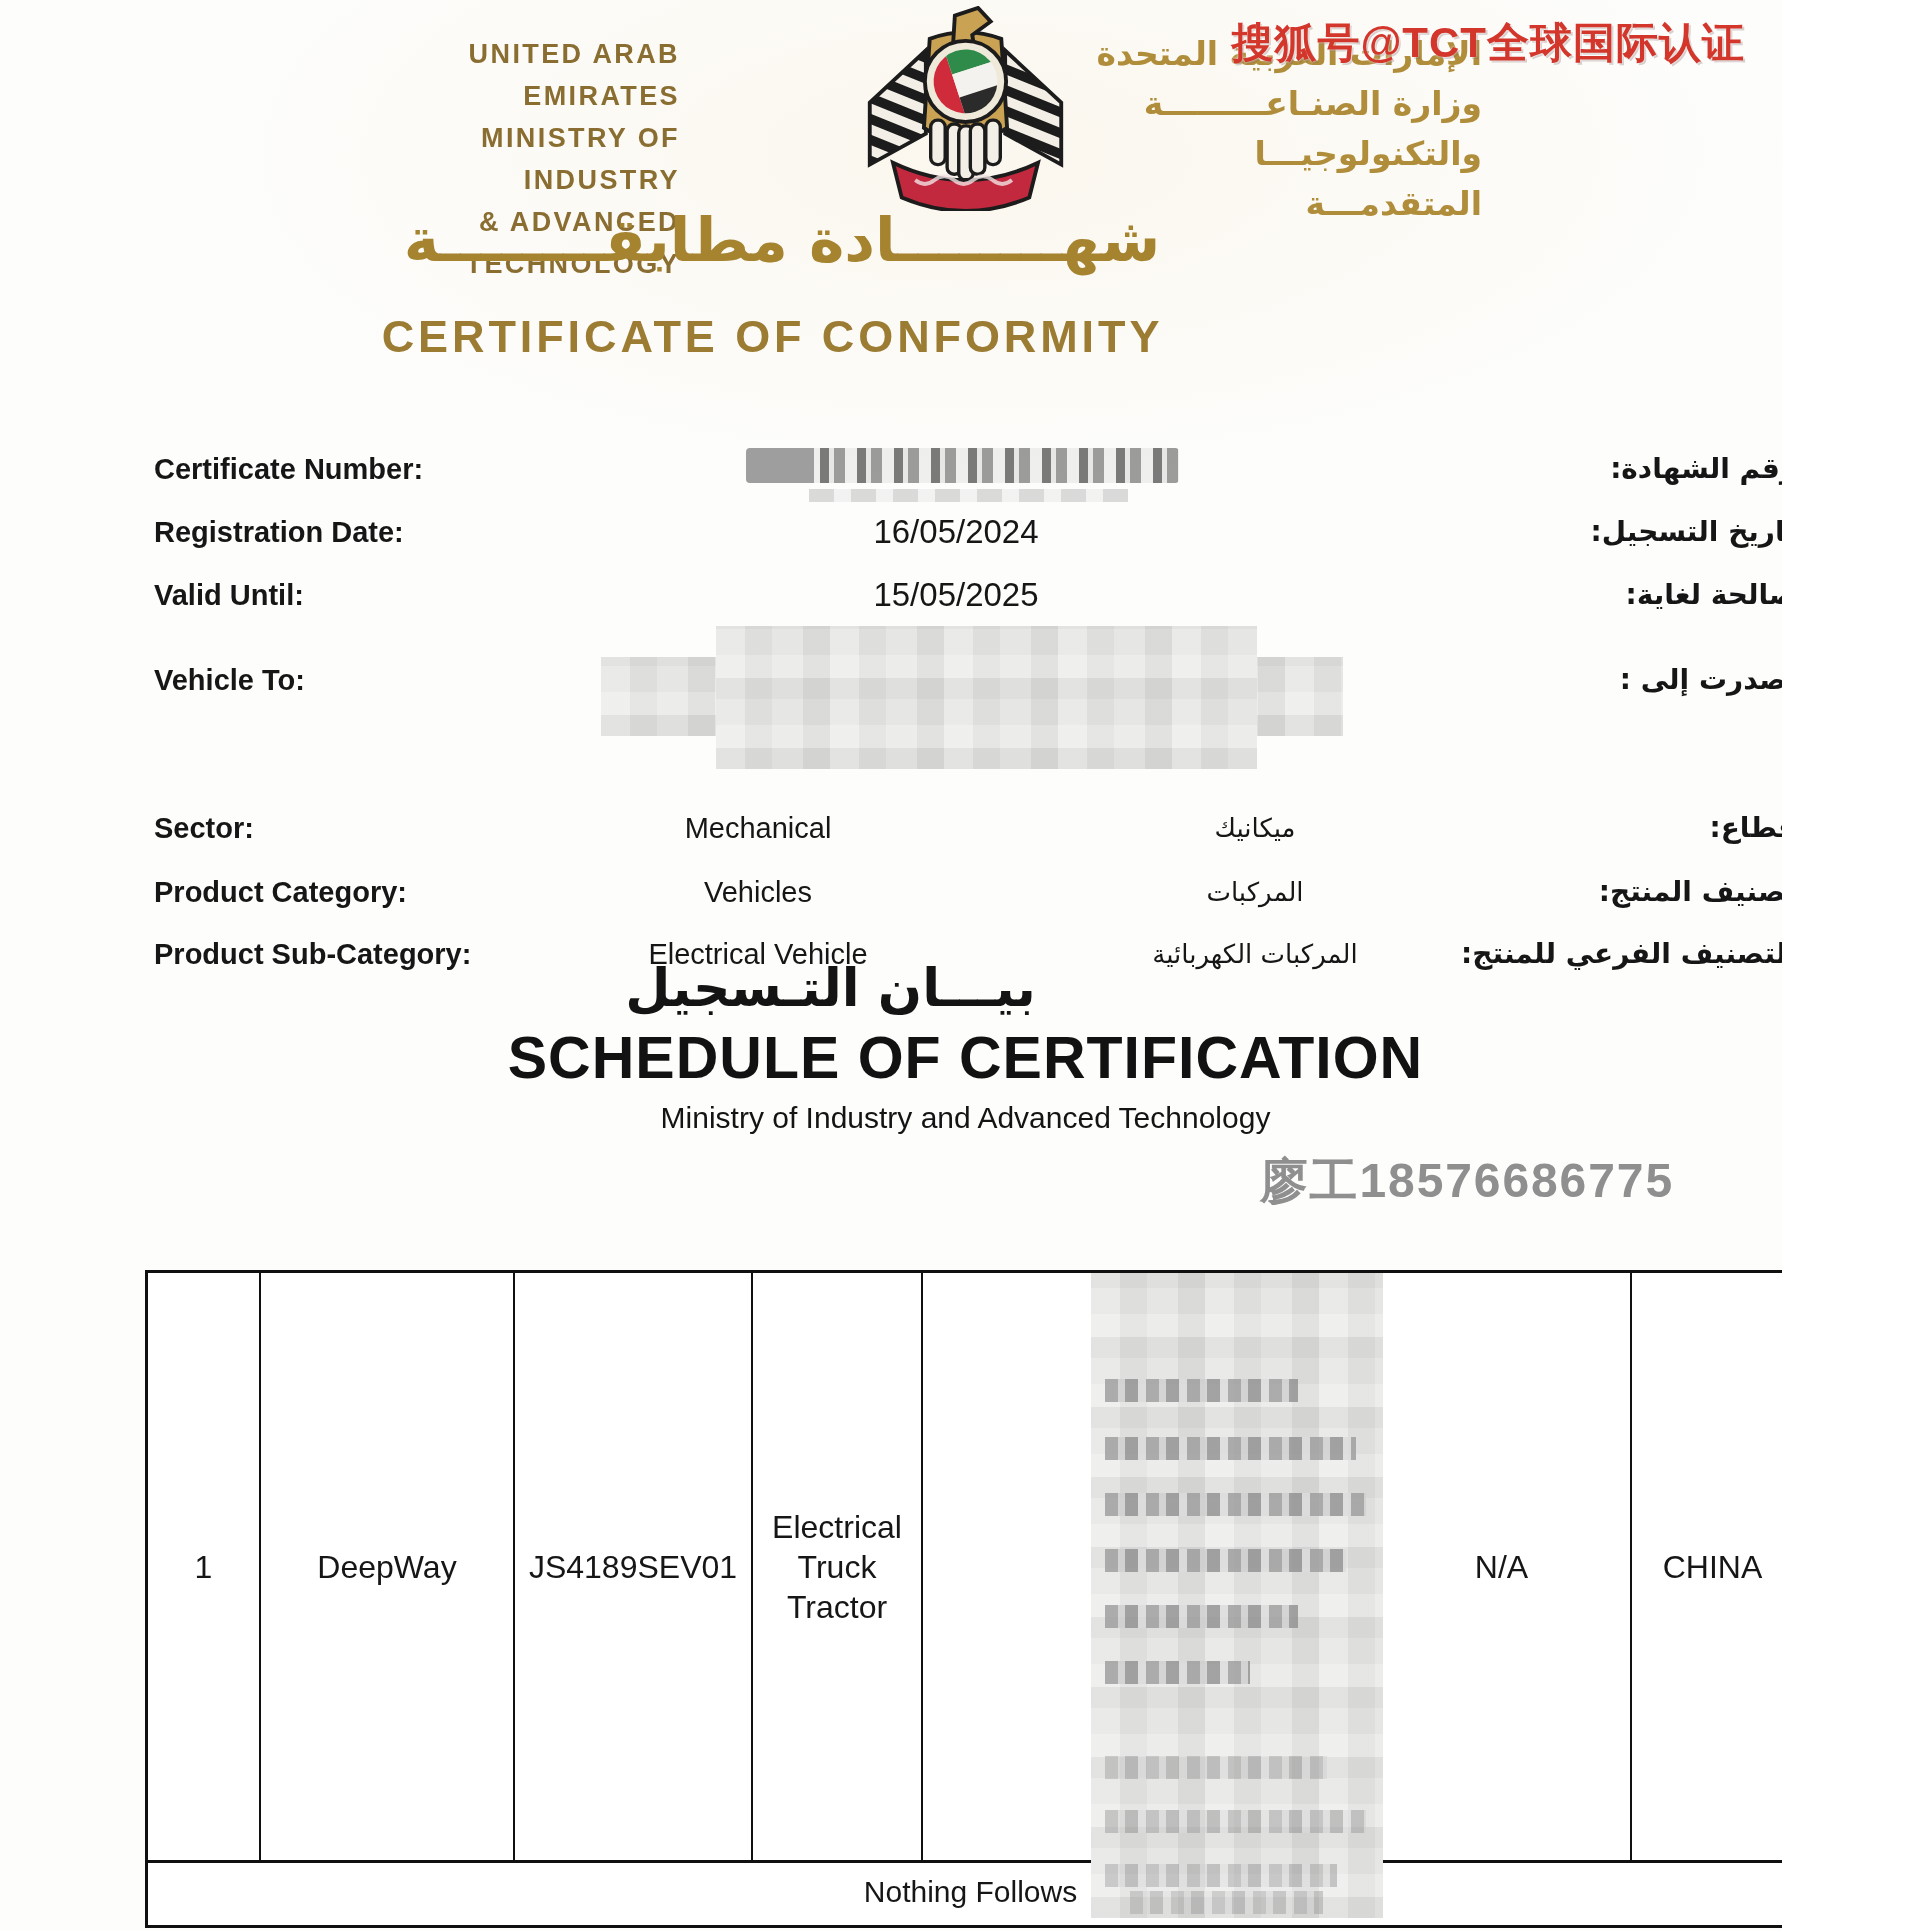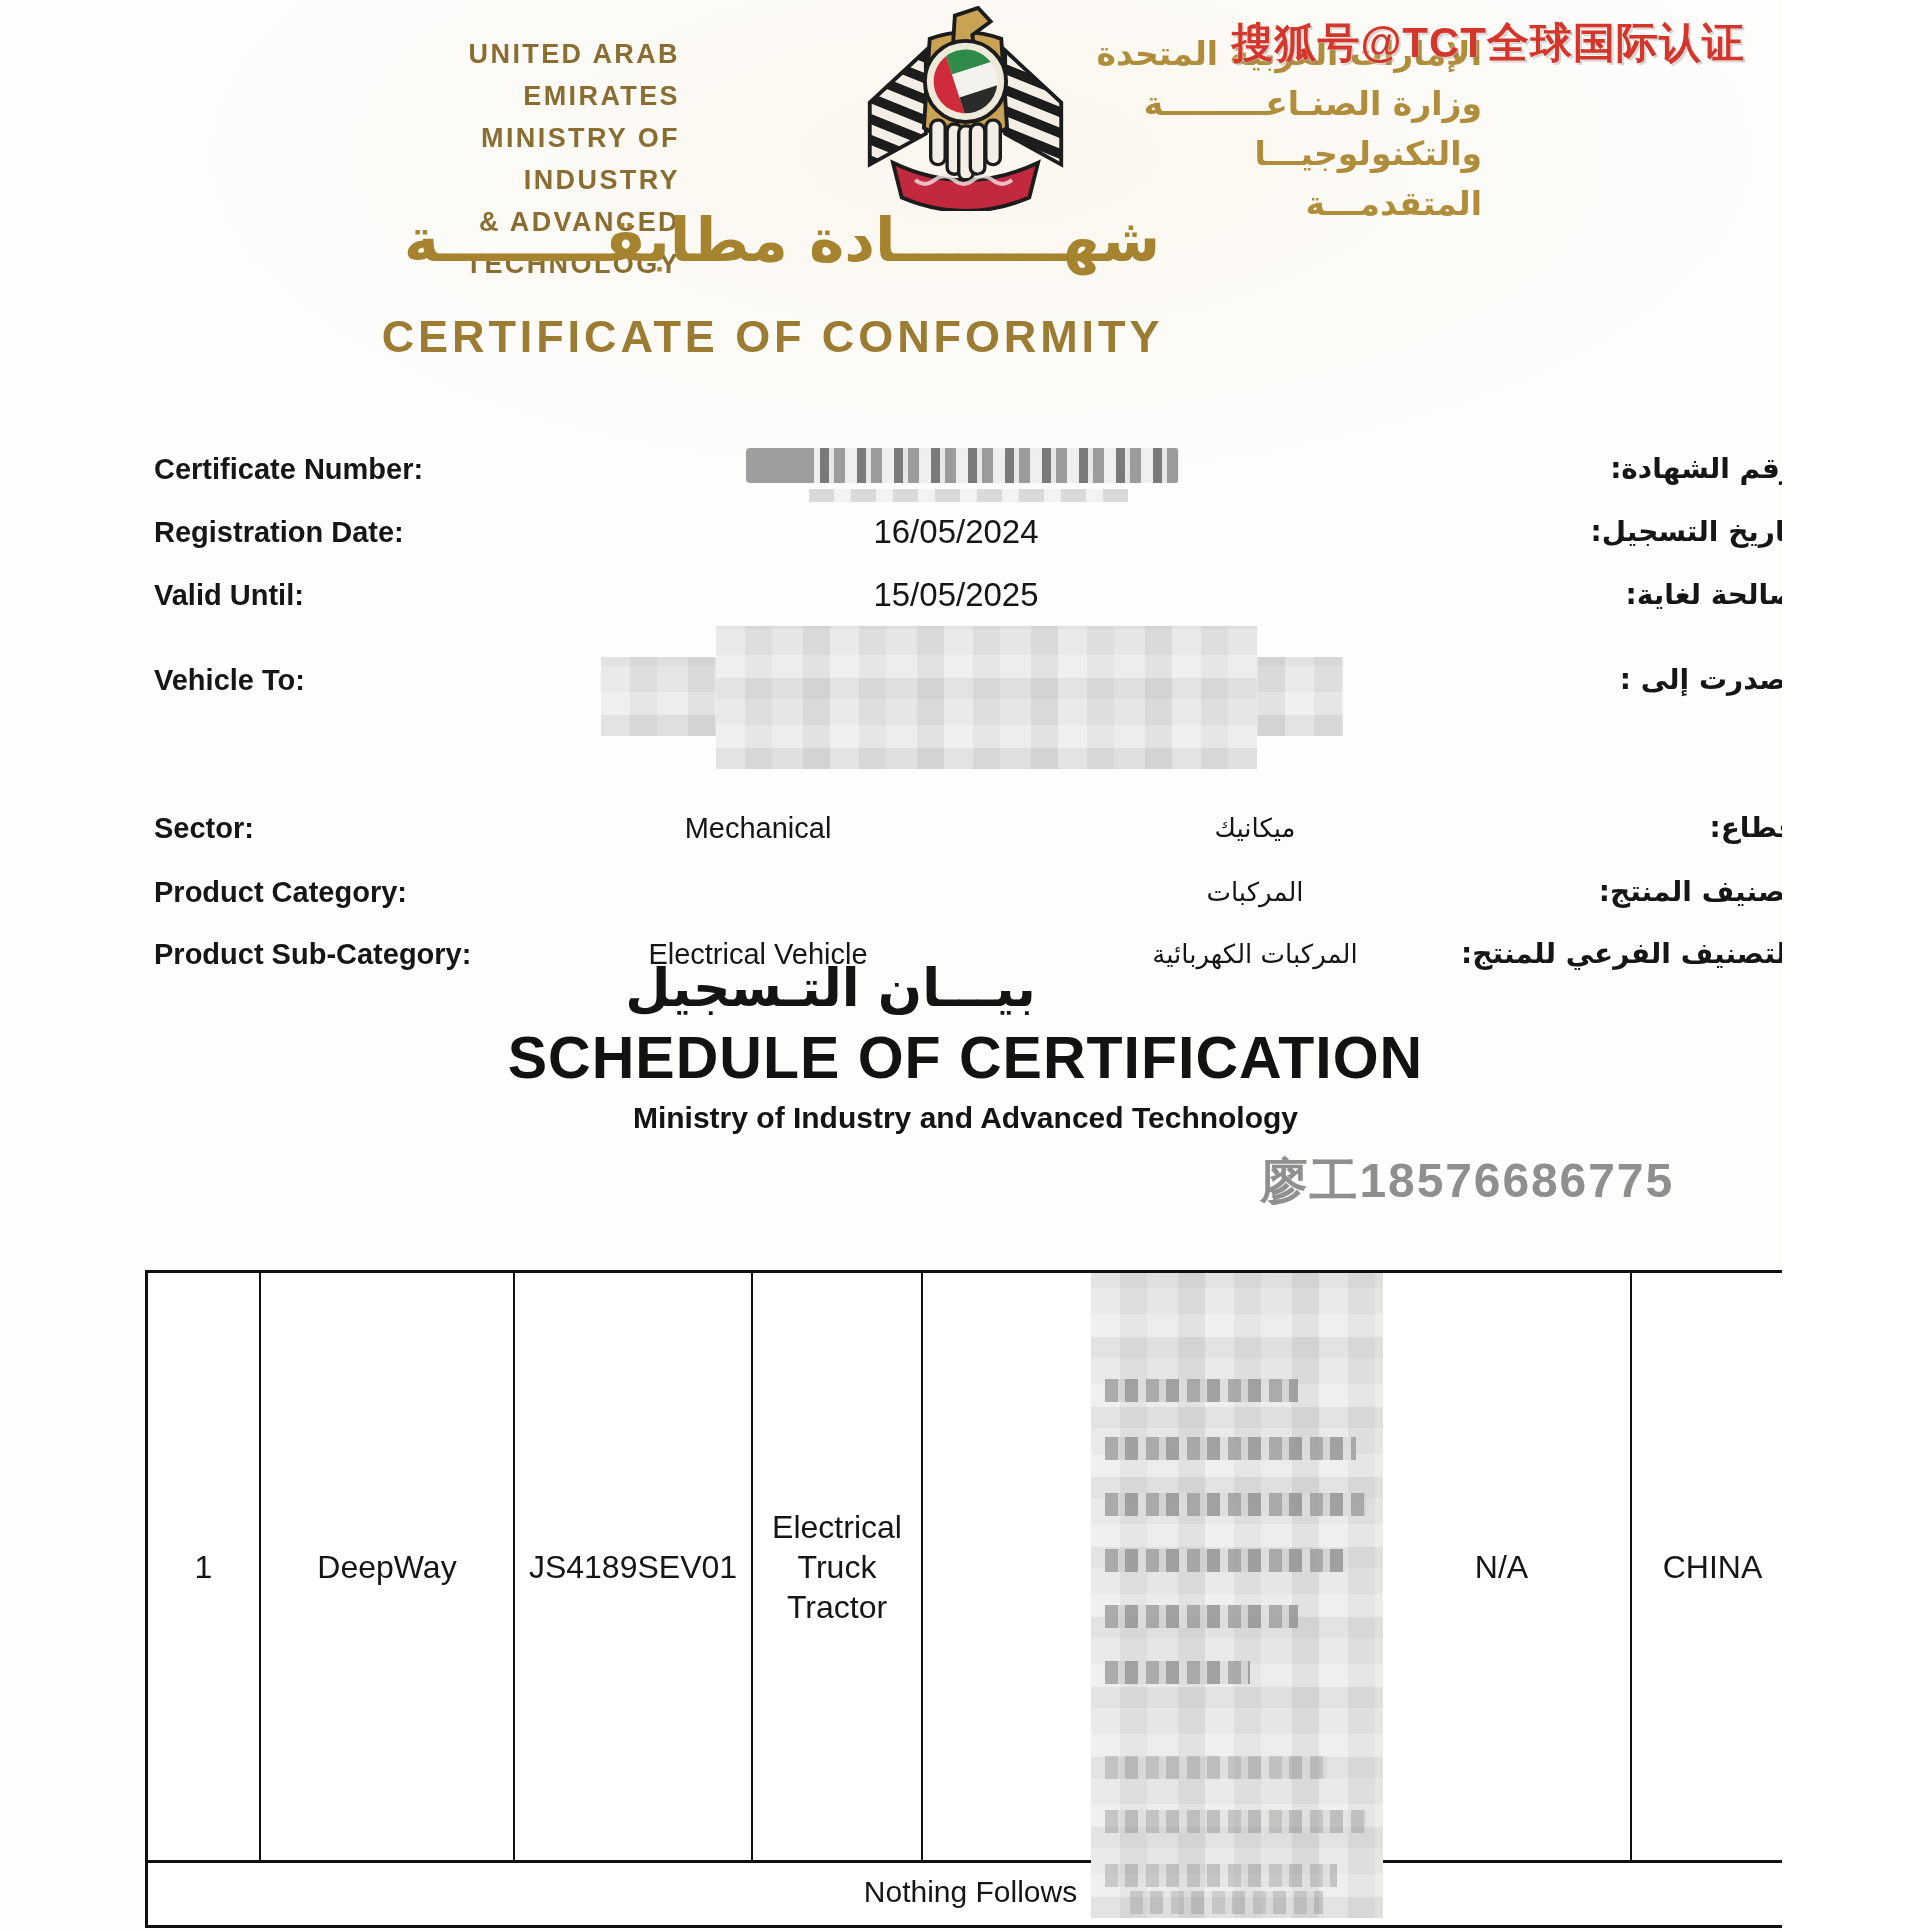--- a/index.html
+++ b/index.html
@@ -57,21 +57,21 @@
   .stripe{position:absolute; height:23px;
     background:repeating-linear-gradient(90deg,#9b9b9b 0 12.6px,#cfcfcf 12.6px 20px,#8f8f8f 20px 33px,#dcdcdc 33px 41px);
     opacity:.8;}
 
   
   .sched-ar{left:0; top:958px; width:1661px; text-align:center; direction:rtl;
     font-family:"DejaVu Sans", sans-serif; font-size:52px; font-weight:bold; color:#141414;}
   .sched-en{left:0; top:1024px; width:1931px; text-align:center;
     font-size:59px; font-weight:bold; letter-spacing:1px; color:#121212;}
   .sched-sub{left:0; top:1101px; width:1931px; text-align:center;
-    font-size:30px; font-weight:bold; color:#141414;}
+    font-size:30px; font-weight:normal; color:#141414;}
   .watermark-mid{right:108px; top:1149px; font-size:48px; font-weight:bold; color:#8f8f8f; letter-spacing:1.9px;}
 
   
   .cert-table{left:145px; top:1270px; width:1651px; height:658px;
     border:3.9px solid #101010; box-sizing:border-box; background:#fff;}
   .trow{display:flex; height:587px; box-sizing:border-box;}
   .tcell{box-sizing:border-box; border-right:2.9px solid #101010;
     display:flex; align-items:center; justify-content:center;
     font-size:32px; text-align:center; padding:5.8px; line-height:1.25;}
   .tcell:last-child{border-right:none;}
@@ -169,20 +169,21 @@
   <div class="abs mosaic redact-issued-b"></div>
 
   <div class="abs frow" style="top:803px; height:50px; line-height:50px;">
     <span class="flabel">Sector:</span>
     <span class="cvalue-en">Mechanical</span>
     <span class="cvalue-ar">ميكانيك</span>
     <span class="flabel-ar">قطاع:</span>
   </div>
   <div class="abs frow" style="top:867px; height:50px; line-height:50px;">
     <span class="flabel">Product Category:</span>
+    <span class="cvalue-en">Vehicles</span>
     <span class="cvalue-ar">المركبات</span>
     <span class="flabel-ar">تصنيف المنتج:</span>
   </div>
   <div class="abs frow" style="top:929px; height:50px; line-height:50px;">
     <span class="flabel">Product Sub-Category:</span>
     <span class="cvalue-en">Electrical Vehicle</span>
     <span class="cvalue-ar">المركبات الكهربائية</span>
     <span class="flabel-ar">التصنيف الفرعي للمنتج:</span>
   </div>
 

